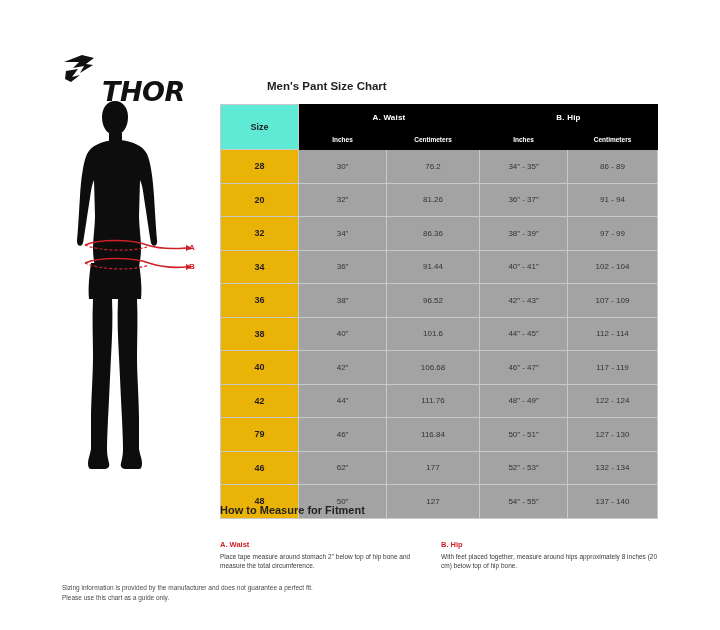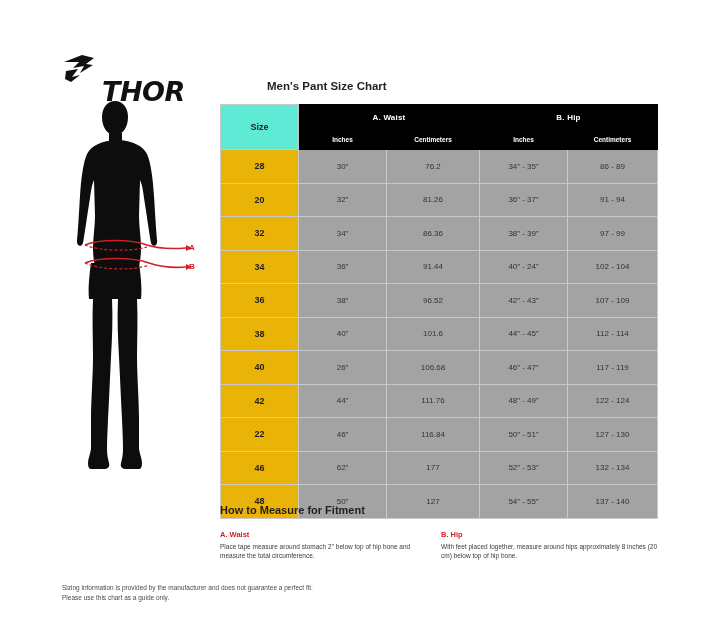--- a/index.html
+++ b/index.html
@@ -131,21 +131,21 @@
   .howto {
     position: absolute;
     left: 220px;
     top: 504px;
     width: 440px;
   }
   .howto-title {
     font-size: 11px;
     font-weight: bold;
     color: #231f20;
-    margin-bottom: 14px;
+    margin-bottom: 24px;
   }
   .howto-cols {
     display: flex;
     gap: 0;
   }
   .howto-col { width: 50%; padding-right: 14px; box-sizing: border-box; }
   .howto-col.right { width: 50%; padding-right: 0; padding-left: 1px; }
   .howto-head {
     font-size: 7.5px;
     font-weight: bold;
@@ -274,53 +274,53 @@
         <td class="size-cell">32</td>
         <td class="val">34”</td>
         <td class="val">86.36</td>
         <td class="val">38” - 39”</td>
         <td class="val">97 - 99</td>
       </tr>
       <tr>
         <td class="size-cell">34</td>
         <td class="val">36”</td>
         <td class="val">91.44</td>
-        <td class="val">40” - 24”</td>
+        <td class="val">40” - 41”</td>
         <td class="val">102 - 104</td>
       </tr>
       <tr>
         <td class="size-cell">36</td>
         <td class="val">38”</td>
         <td class="val">96.52</td>
         <td class="val">42” - 43”</td>
         <td class="val">107 - 109</td>
       </tr>
       <tr>
         <td class="size-cell">38</td>
         <td class="val">40”</td>
         <td class="val">101.6</td>
         <td class="val">44” - 45”</td>
         <td class="val">112 - 114</td>
       </tr>
       <tr>
         <td class="size-cell">40</td>
-        <td class="val">26”</td>
+        <td class="val">42”</td>
         <td class="val">106.68</td>
         <td class="val">46” - 47”</td>
         <td class="val">117 - 119</td>
       </tr>
       <tr>
         <td class="size-cell">42</td>
         <td class="val">44”</td>
         <td class="val">111.76</td>
         <td class="val">48” - 49”</td>
         <td class="val">122 - 124</td>
       </tr>
       <tr>
-        <td class="size-cell">22</td>
+        <td class="size-cell">79</td>
         <td class="val">46”</td>
         <td class="val">116.84</td>
         <td class="val">50” - 51”</td>
         <td class="val">127 - 130</td>
       </tr>
       <tr>
         <td class="size-cell">46</td>
         <td class="val">62”</td>
         <td class="val">177</td>
         <td class="val">52” - 53”</td>

